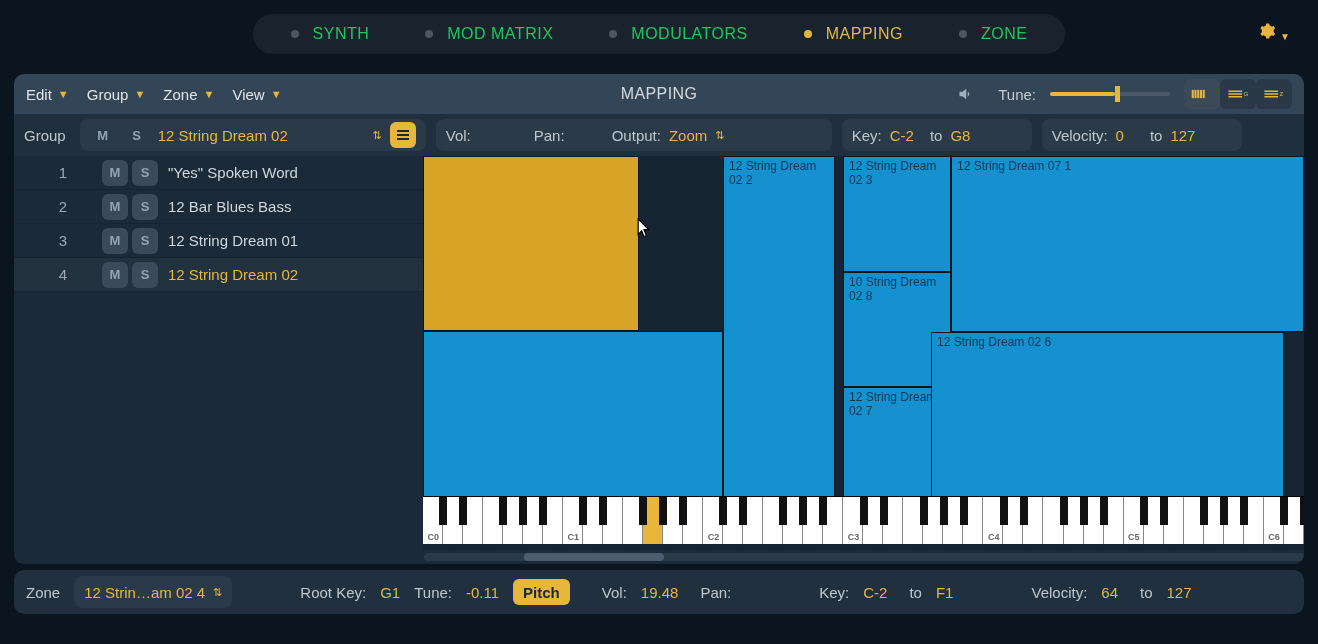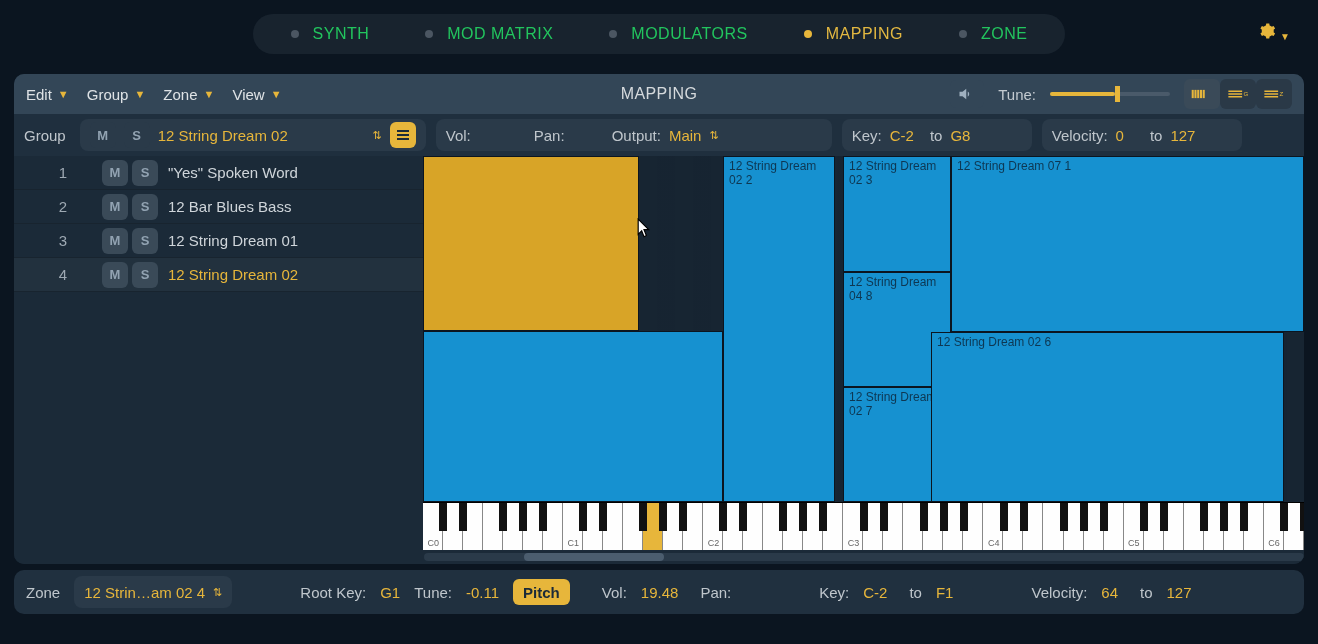--- a/index.html
+++ b/index.html
@@ -293,21 +293,21 @@
                 <line x1="1" y1="7" x2="13" y2="7"></line>
                 <line x1="1" y1="11" x2="13" y2="11"></line>
               </g>
             </svg>
         </div>
       </div>
       <div class="info-chip" style="width:396px;">
         <span class="label-dim" style="width:80px;">Vol:</span>
         <span class="label-dim" style="width:70px;">Pan:</span>
         <span class="label-dim">Output:</span>
-        <span class="value-gold">Main</span>
+        <span class="value-gold">Zoom</span>
         <span style="color:#e7b63b;font-size:11px;">⇅</span>
       </div>
       <div class="info-chip" style="width:190px;">
         <span class="label-dim">Key:</span>
         <span class="value-gold">C-2</span>
         <span class="label-dim" style="margin-left:8px;">to</span>
         <span class="value-gold">G8</span>
       </div>
       <div class="info-chip" style="width:200px;">
         <span class="label-dim">Velocity:</span>
@@ -362,36 +362,36 @@
         <div class="zone" style="left:300px;top:0px;width:112px;height:346px;">
             <div class="zlabel">12 String Dream 02 2</div>
           </div>
         <div class="zone" style="left:420px;top:0px;width:108px;height:116px;">
             <div class="zlabel">12 String Dream 02 3</div>
           </div>
         <div class="zone" style="left:528px;top:0px;width:353px;height:176px;">
             <div class="zlabel">12 String Dream 07 1</div>
           </div>
         <div class="zone" style="left:420px;top:116px;width:108px;height:115px;">
-            <div class="zlabel">12 String Dream 04 8</div>
+            <div class="zlabel">10 String Dream 02 8</div>
           </div>
         <div class="zone" style="left:420px;top:231px;width:108px;height:115px;">
             <div class="zlabel">12 String Dream 02 7</div>
           </div>
         <div class="zone" style="left:508px;top:176px;width:353px;height:170px;">
             <div class="zlabel">12 String Dream 02 6</div>
           </div>
 
         <div class="cursor-arrow" style="left:214px;top:62px;">
           <svg viewBox="0 0 12 18">
               <path d="M1 1 L1 14 L4 11 L6 16 L8 15 L6 10 L10 10 Z" fill="#fff" stroke="#000" stroke-width="1"></path>
             </svg>
         </div>
 
-        <div class="keyboard" id="keyboard" style="position:absolute;left:0;right:0;bottom:14px;">
+        <div class="keyboard" id="keyboard" style="position:absolute;left:0;right:0;bottom:20px;font-weight:bold;">
             <div class="whitekey">
               <div class="oct-label">C0</div>
             </div>
             <div class="whitekey"></div>
             <div class="whitekey"></div>
             <div class="whitekey"></div>
             <div class="whitekey"></div>
             <div class="whitekey"></div>
             <div class="whitekey"></div>
             <div class="whitekey">

